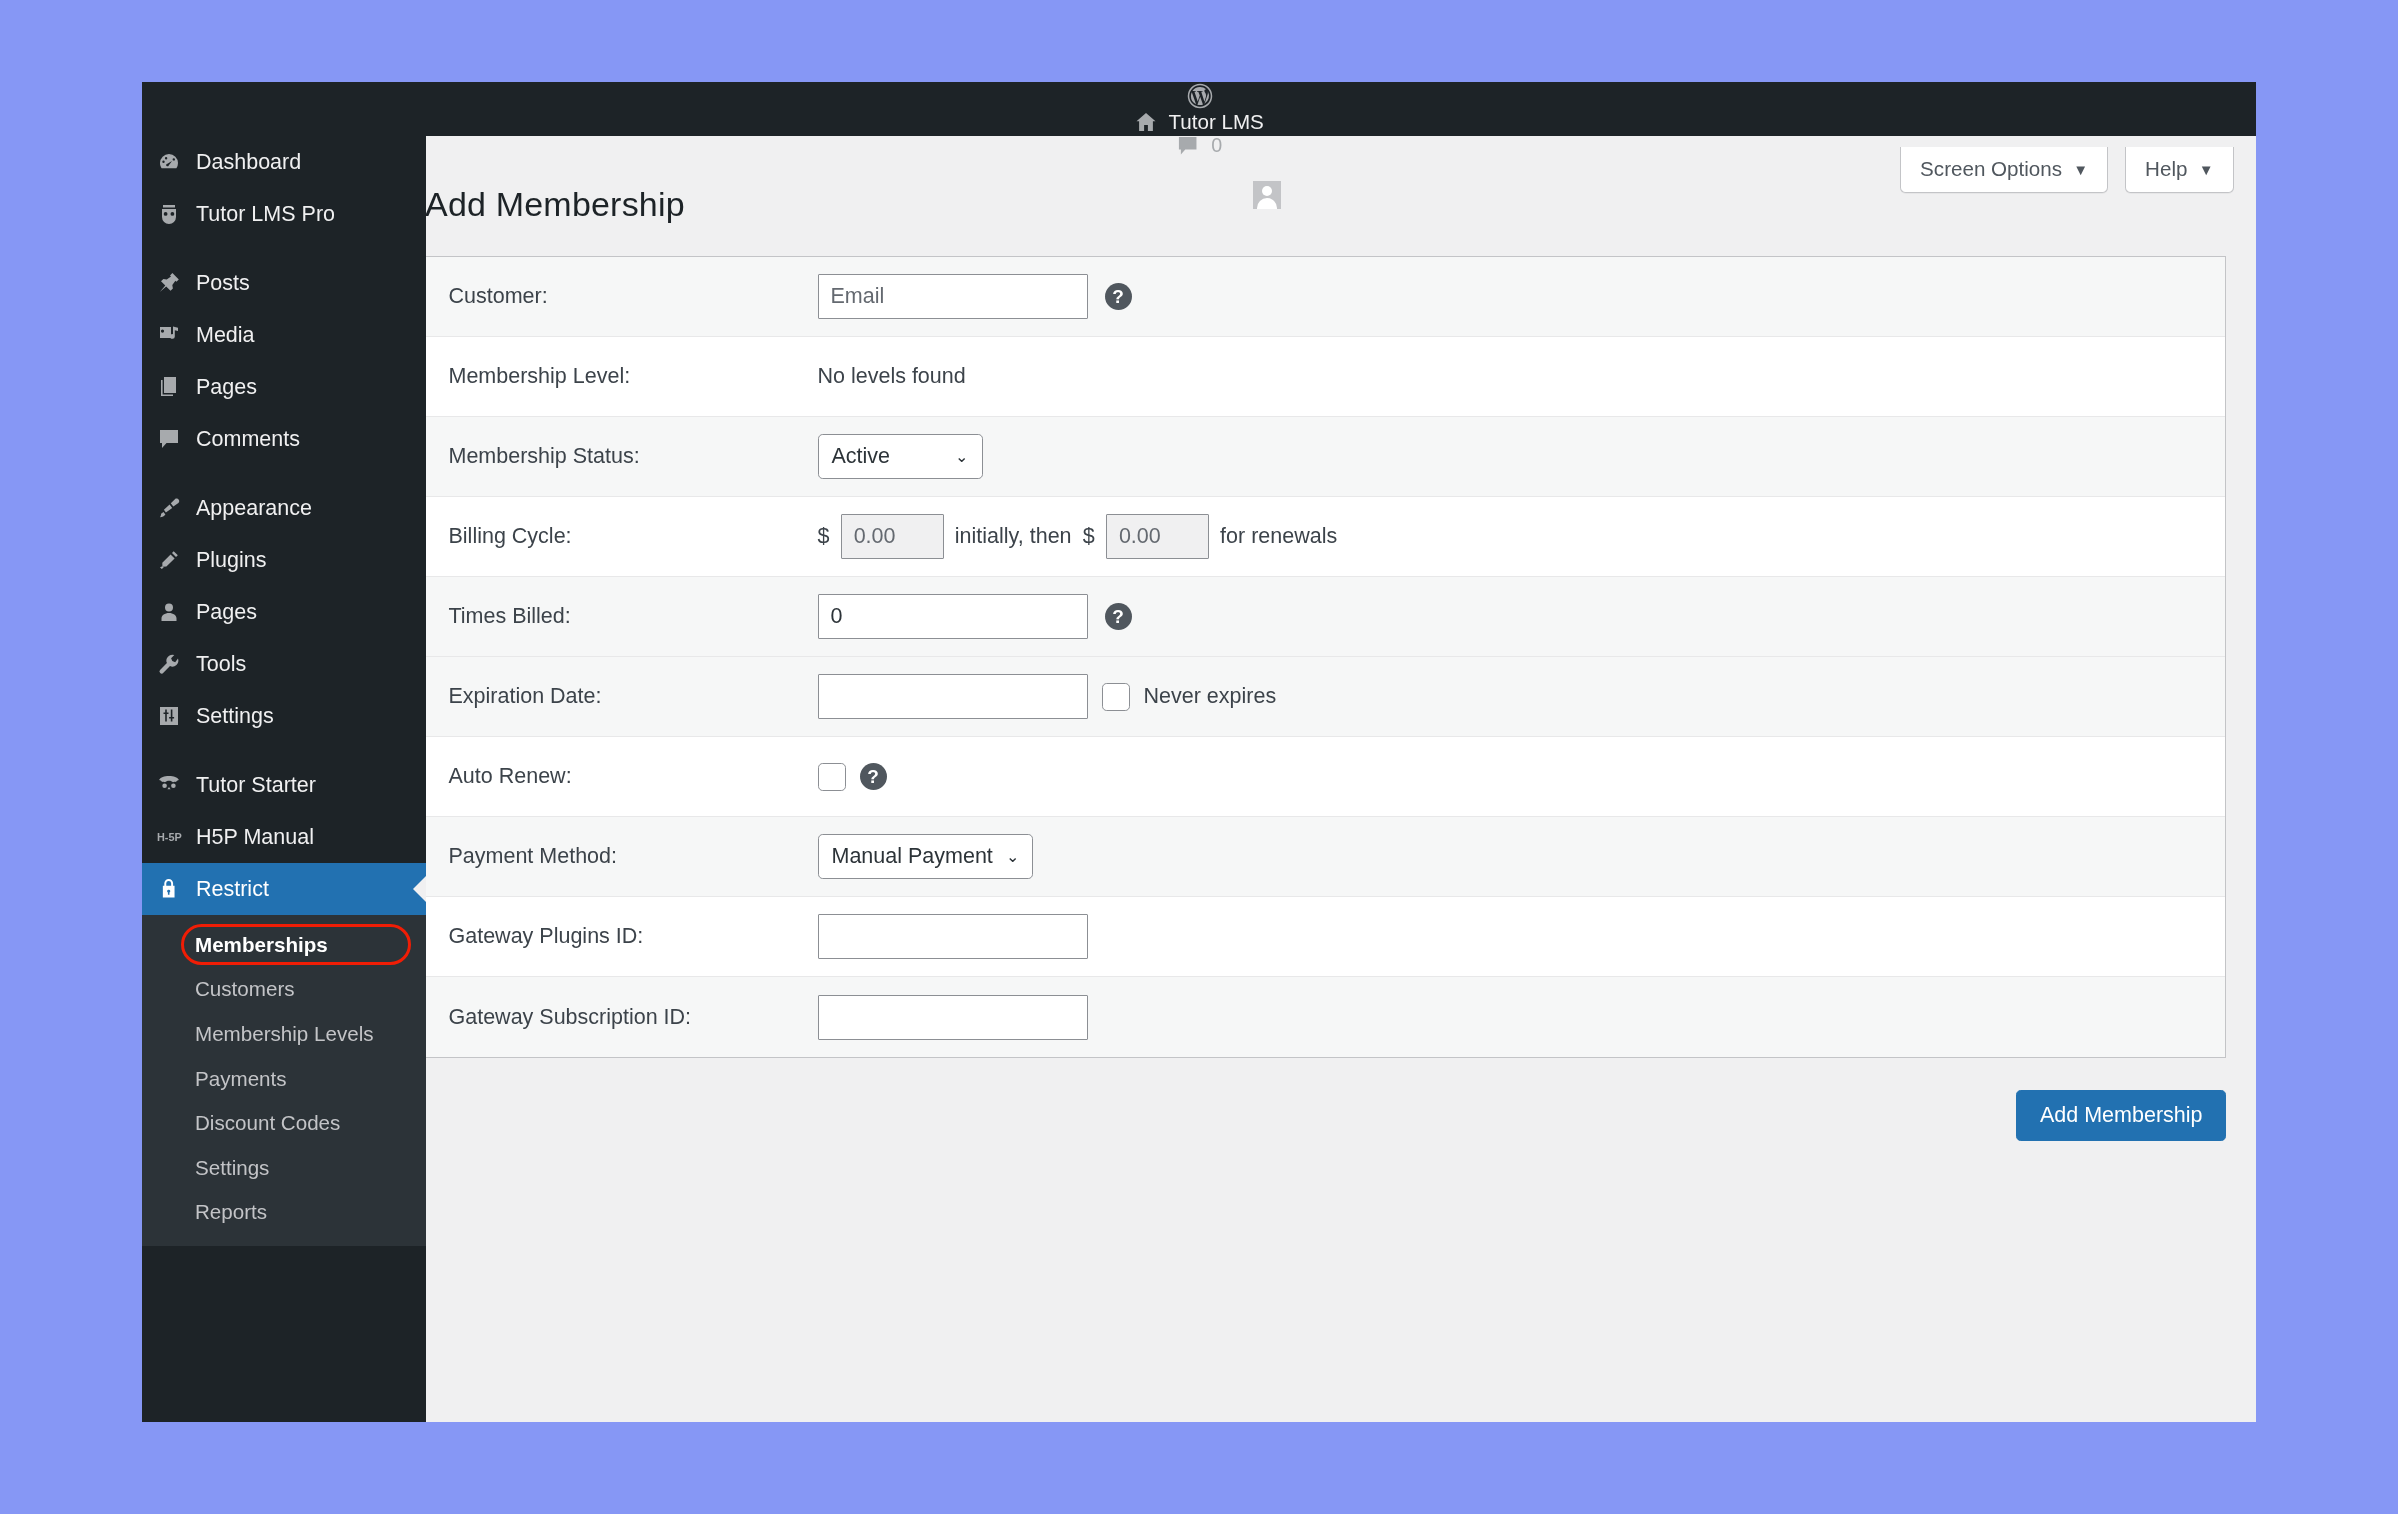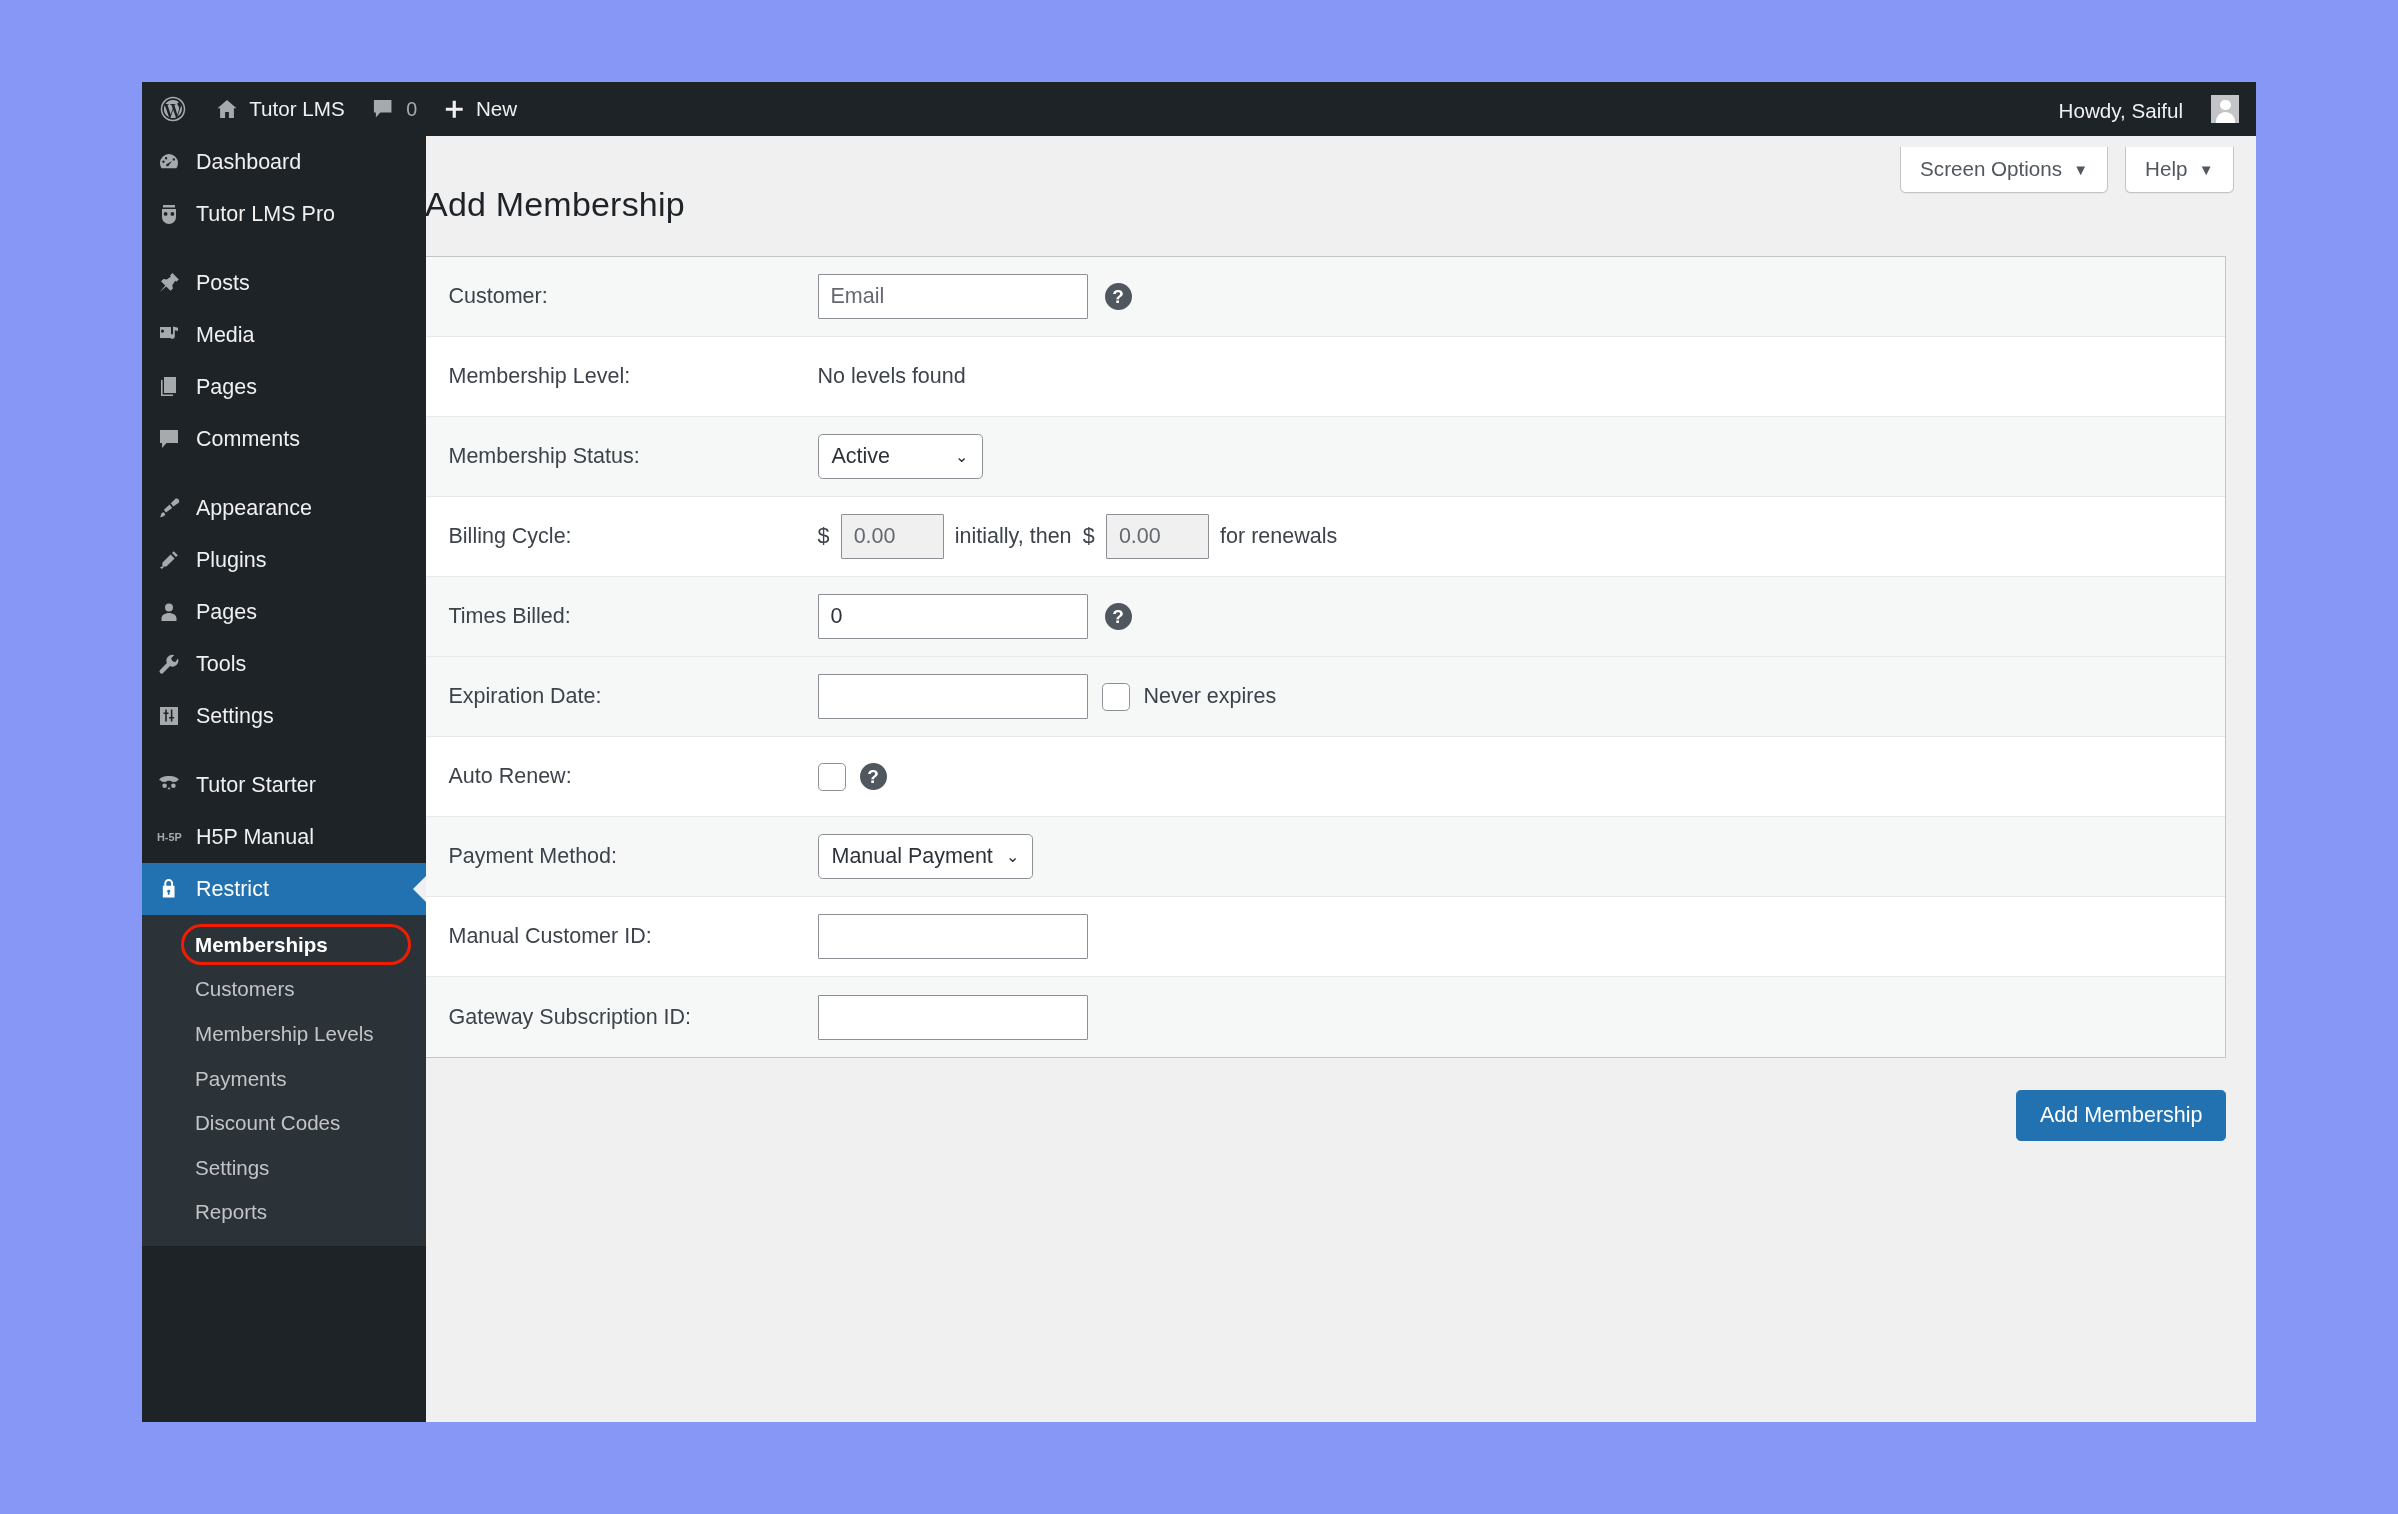--- a/index.html
+++ b/index.html
@@ -21,20 +21,21 @@
 
   
   .adminbar {
     position: absolute; left: 0; top: 0;
     width: 100%; height: 54px;
     background: #1d2327;
     display: flex; align-items: center;
     color: #f0f0f1;
     font-size: 20.6px;
     z-index: 30;
+    flex-direction: column;
   }
   .ab-item {
     display: flex; align-items: center; gap: 10.3px;
     height: 54px; padding: 0 13px;
     color: #f0f0f1; white-space: nowrap;
   }
   .ab-item.logo { padding: 0 15px 0 17px; }
   .ab-spacer { flex: 1 1 auto; }
   .ab-right { display: flex; align-items: flex-end; padding-right: 17px; gap: 28px; }
   .avatar-wrap { position: relative; width: 28px; height: 28px; background: #c3c4c7; }
@@ -466,21 +467,21 @@
         <div class="flabel">Payment Method:</div>
         <div class="fctl">
           <div class="sel">
             <span>Manual Payment</span>
             <span class="caret2" style="margin-left:-9.4px">⌄</span>
           </div>
         </div>
       </div>
 
       <div class="frow">
-        <div class="flabel">Manual Customer ID:</div>
+        <div class="flabel">Gateway Plugins ID:</div>
         <div class="fctl">
           <input class="txt" type="text" value="" style="">
         </div>
       </div>
 
       <div class="frow alt">
         <div class="flabel">Gateway Subscription ID:</div>
         <div class="fctl">
           <input class="txt" type="text" value="" style="">
         </div>

